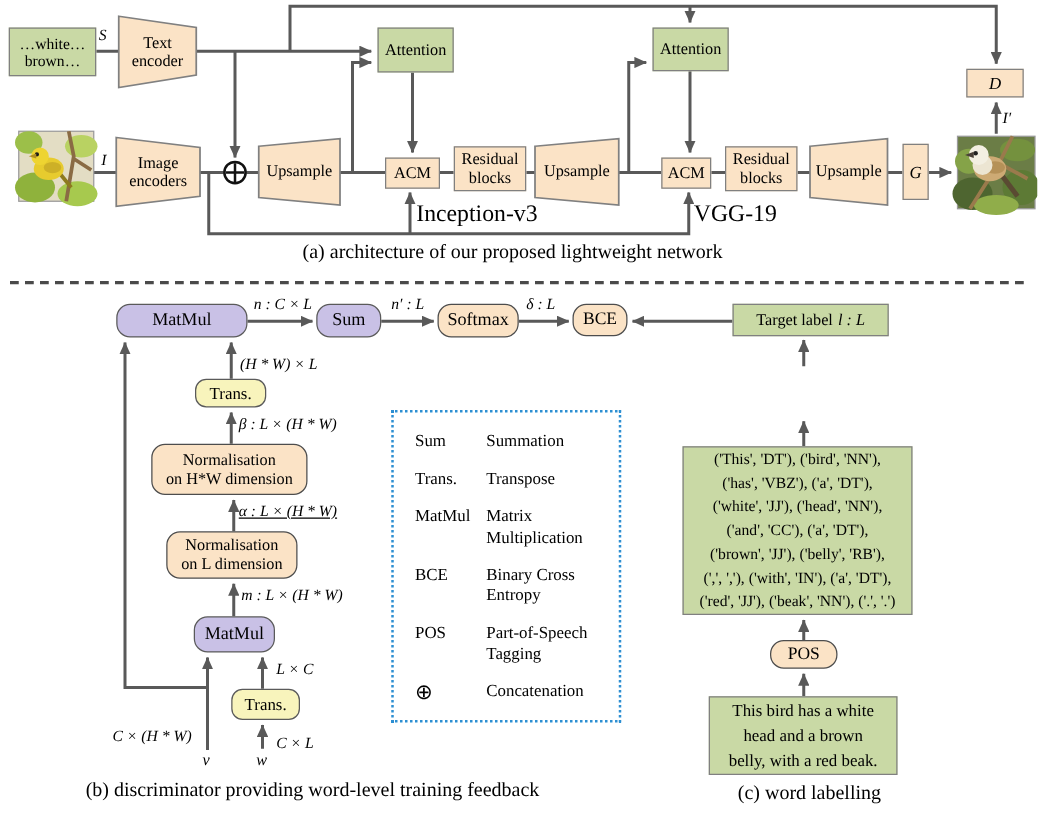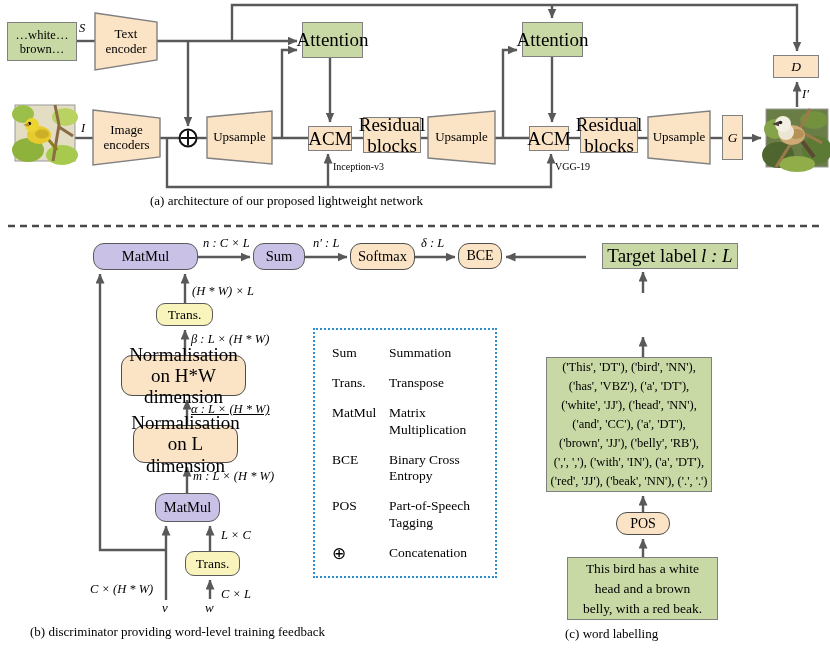--- a/index.html
+++ b/index.html
@@ -1,31 +1,31 @@
 <!DOCTYPE html>
 <html><head>
 <meta charset="utf-8">
 <style>
   html,body{margin:0;padding:0;background:#fff;}
   #canvas{position:relative;width:830px;height:650px;background:#fff;overflow:hidden;
           font-family:"Liberation Serif",serif;color:#000;}
   #wires{position:absolute;left:0;top:0;}
   .box{position:absolute;box-sizing:border-box;border:1.4px solid #808080;
        display:flex;align-items:center;justify-content:center;text-align:center;
-       white-space:pre-line;line-height:1.12;font-size:19px;background:#fbe3c6;}
+       white-space:pre-line;line-height:1.12;font-size:13px;background:#fbe3c6;}
   .green{background:#c9d9a5;}
   .peach{background:#fbe3c6;}
   .purple{background:#c9c1e6;border-color:#5a5a5a;border-radius:11px;}
   .yellow{background:#f8f4bc;border-color:#5a5a5a;border-radius:9px;}
   .rnd{border-radius:11px;border-color:#4d4d4d;}
   .lbl{position:absolute;display:flex;align-items:center;justify-content:center;
        text-align:center;white-space:pre-line;line-height:1.12;font-size:13px;}
   .math{position:absolute;font-style:italic;font-size:12.5px;white-space:nowrap;}
-  .plain{position:absolute;font-size:10px;white-space:nowrap;}
-  .caption{position:absolute;font-size:13px;text-align:left;}
+  .plain{position:absolute;font-size:19px;white-space:nowrap;}
+  .caption{position:absolute;font-size:16px;text-align:center;}
   .legend{position:absolute;left:313px;top:328px;width:184px;height:250px;box-sizing:border-box;
           border:2px dotted #2d8fd2;background:#fff;padding:15px 6px 0 17px;}
   .lg-row{display:flex;margin-bottom:13px;font-size:13.5px;line-height:1.25;}
   .lg-abbr{width:57px;flex:none;}
   .lg-desc{width:100px;}
   .oplus-glyph{font-size:17px;line-height:1;}
 </style>
 </head>
 <body>
 
@@ -157,21 +157,21 @@
   <div class="math" style="left:802px;top:87px;">I′</div>
   <div class="caption" style="left:150px;top:193px;width:520px;">(a) architecture of our proposed lightweight network</div>
 
   <div class="box purple" style="left:93px;top:243px;width:105px;height:27px;font-size:14.5px;">MatMul</div>
   <div class="math" style="left:203px;top:236px;text-align:right;">n : C × L</div>
   <div class="box purple" style="left:253px;top:243px;width:52px;height:27px;font-size:14.5px;">Sum</div>
   <div class="math" style="left:313px;top:236px;">n′ : L</div>
   <div class="box peach rnd" style="left:350px;top:243px;width:65px;height:27px;font-size:14.5px;">Softmax</div>
   <div class="math" style="left:421px;top:236px;">δ : L</div>
   <div class="box peach rnd" style="left:458px;top:243px;width:44px;height:26px;font-size:14px;">BCE</div>
-  <div class="box green" style="left:602px;top:243px;width:136px;height:26px;gap:4px;">
+  <div class="box green" style="left:586px;top:243px;width:125px;height:26px;gap:4px;">
     <span>Target label</span>
     <span style="font-style:italic;">l : L</span>
   </div>
 
   <div class="math" style="left:192px;top:284px;">(H * W) × L</div>
   <div class="box yellow" style="left:156px;top:303px;width:57px;height:23px;font-size:13.5px;">Trans.</div>
   <div class="math" style="left:191px;top:332px;">β : L × (H * W)</div>
   <div class="box peach rnd" style="left:121px;top:355px;width:125px;height:41px;">Normalisation
 on H*W dimension</div>
   <div class="math" style="left:191px;top:402px;text-decoration:underline;">α : L × (H * W)</div>
@@ -207,21 +207,21 @@
     <div class="lg-row">
       <span class="lg-abbr">POS</span>
       <span class="lg-desc">Part-of-Speech Tagging</span>
     </div>
     <div class="lg-row">
       <span class="lg-abbr oplus-glyph">⊕</span>
       <span class="lg-desc">Concatenation</span>
     </div>
   </div>
 
-  <div class="box green" style="left:546px;top:357px;width:166px;height:135px;font-size:12.5px;line-height:19px;">('This', 'DT'), ('bird', 'NN'),
+  <div class="box green" style="left:546px;top:357px;width:184px;height:135px;font-size:12.5px;line-height:19px;">('This', 'DT'), ('bird', 'NN'),
 ('has', 'VBZ'), ('a', 'DT'),
 ('white', 'JJ'), ('head', 'NN'),
 ('and', 'CC'), ('a', 'DT'),
 ('brown', 'JJ'), ('belly', 'RB'),
 (',', ','), ('with', 'IN'), ('a', 'DT'),
 ('red', 'JJ'), ('beak', 'NN'), ('.', '.')</div>
   <div class="box peach rnd" style="left:616px;top:512px;width:54px;height:23px;font-size:14px;">POS</div>
   <div class="box green" style="left:567px;top:557px;width:151px;height:63px;font-size:13.5px;line-height:20px;">This bird has a white
 head and a brown
 belly, with a red beak.</div>

